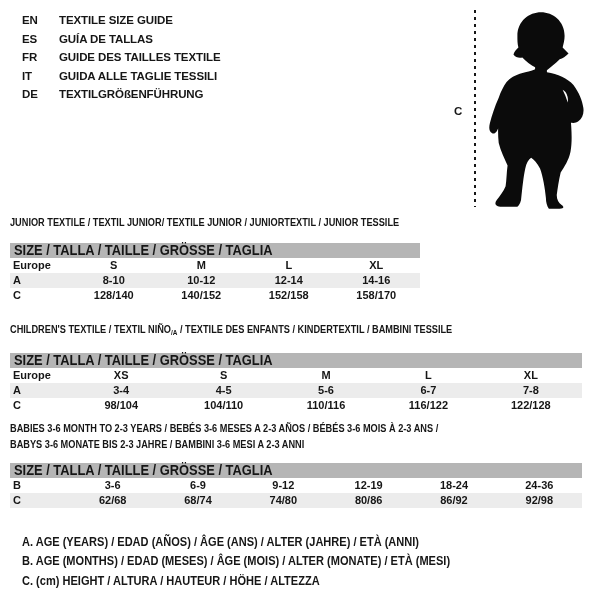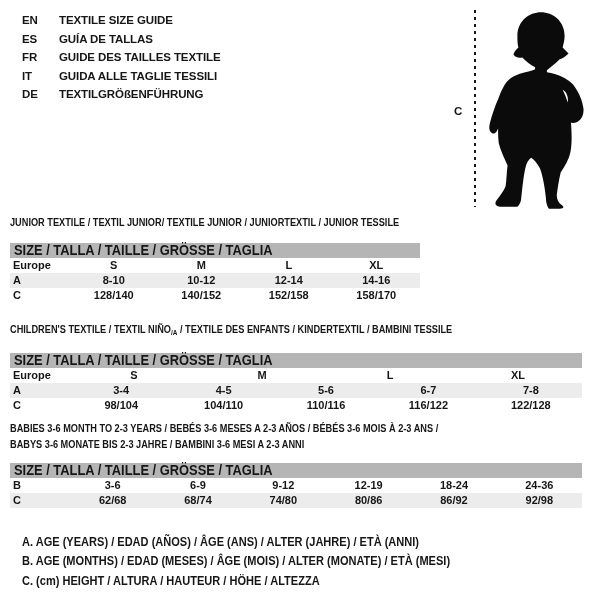--- a/index.html
+++ b/index.html
@@ -125,20 +125,21 @@
   <div class="section sec2">
     <div class="tbl-title">
       <span class="condensed"><span>CHILDREN'S TEXTILE / TEXTIL NIÑO</span><span class="sub">/A</span><span> / TEXTILE DES ENFANTS / KINDERTEXTIL / BAMBINI TESSILE</span></span>
     </div>
     <div class="tbl">
       <div class="bar">
         <span class="condensed">SIZE / TALLA / TAILLE / GRÖSSE / TAGLIA</span>
       </div>
       <div class="trow">
         <span class="lbl">Europe</span>
+        <span class="cell">XS</span>
         <span class="cell">S</span>
         <span class="cell">M</span>
         <span class="cell">L</span>
         <span class="cell">XL</span>
       </div>
       <div class="trow alt">
         <span class="lbl">A</span>
         <span class="cell">3-4</span>
         <span class="cell">4-5</span>
         <span class="cell">5-6</span>

